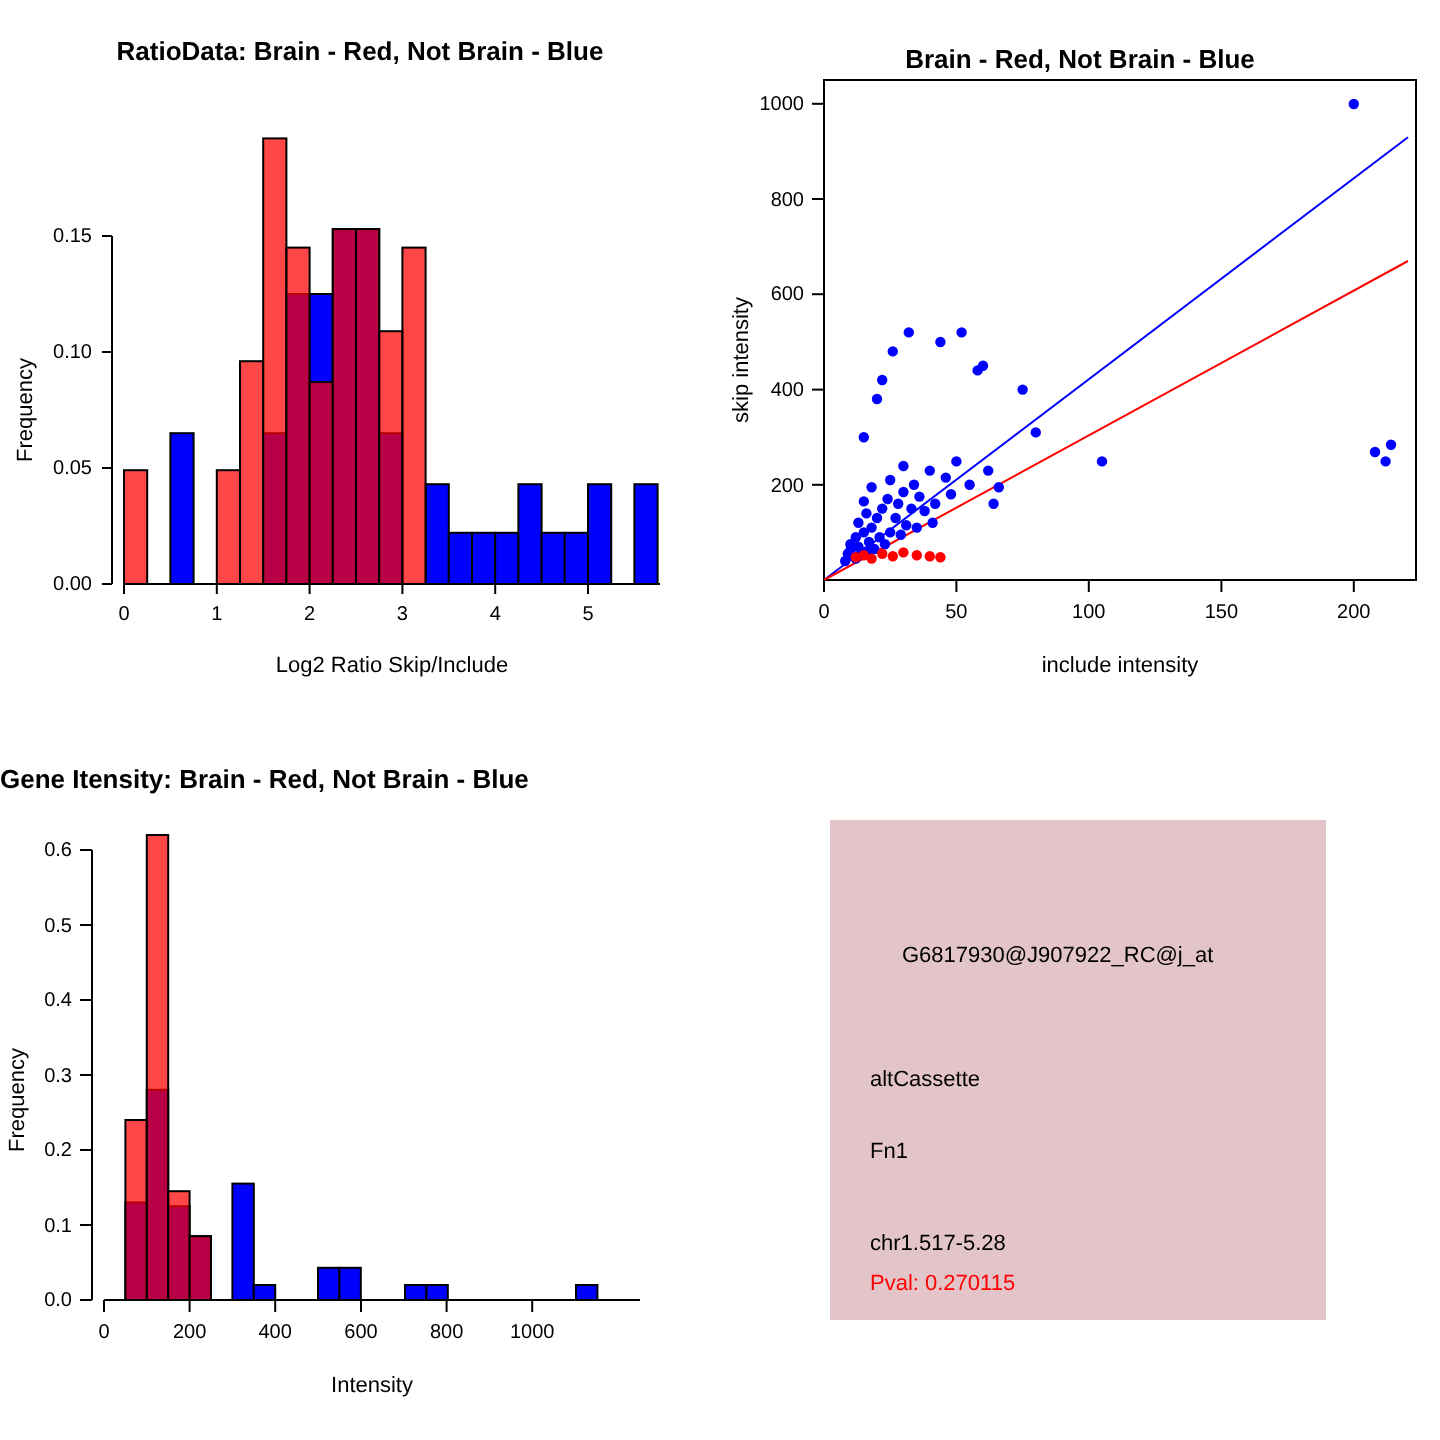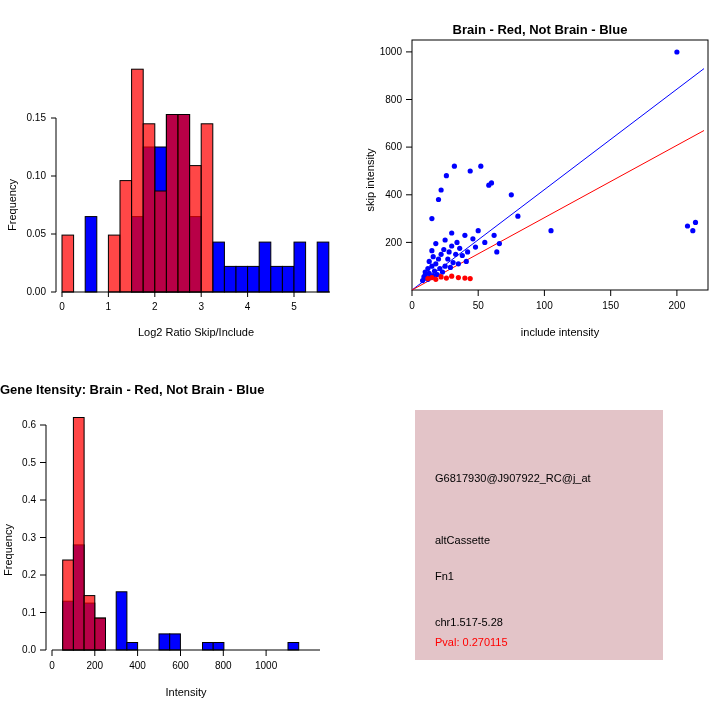--- a/index.html
+++ b/index.html
@@ -34,20 +34,21 @@
     color:#000;
     left:20px;
     white-space:nowrap;
   }
   .info-line.pval{color:#ff0000;}
 </style>
 </head>
 <body>
 
 <div class="panel" style="left:0;top:0;width:360px;height:360px;">
+  <div class="title" style="left:0;top:18px;width:360px;position:absolute;">RatioData: Brain - Red, Not Brain - Blue</div>
   <svg width="360" height="360">
 
     <g fill="#0000ff" stroke="#000000" stroke-width="1">
       <rect x="85.2" y="216.6" width="11.6" height="75.4"></rect>
       <rect x="131.6" y="216.6" width="11.6" height="75.4"></rect>
       <rect x="143.2" y="147.0" width="11.6" height="145.0"></rect>
       <rect x="154.8" y="147.0" width="11.6" height="145.0"></rect>
       <rect x="166.4" y="114.5" width="11.6" height="177.5"></rect>
       <rect x="178.0" y="114.5" width="11.6" height="177.5"></rect>
       <rect x="189.6" y="216.6" width="11.6" height="75.4"></rect>
@@ -283,18 +284,18 @@
       <text x="36" y="143">0.4</text>
       <text x="36" y="106">0.5</text>
       <text x="36" y="68">0.6</text>
     </g>
     <text class="axis-label" x="186" y="336" text-anchor="middle" font-size="11">Intensity</text>
     <text class="axis-label" x="12" y="190" text-anchor="middle" font-size="11" transform="rotate(-90 12 190)">Frequency</text>
   </svg>
 </div>
 
 <div class="info-box">
-  <div class="info-line" style="top:62px;">G6817930@J907922_RC@j_at</div>
+  <div class="info-line" style="top:62px;margin-left:16px;">G6817930@J907922_RC@j_at</div>
   <div class="info-line" style="top:124px;">altCassette</div>
   <div class="info-line" style="top:148px;margin-top:12px;">Fn1</div>
   <div class="info-line" style="top:206px;">chr1.517-5.28</div>
   <div class="info-line pval" style="top:226px;">Pval: 0.270115</div>
 </div>
 
 </body></html>

